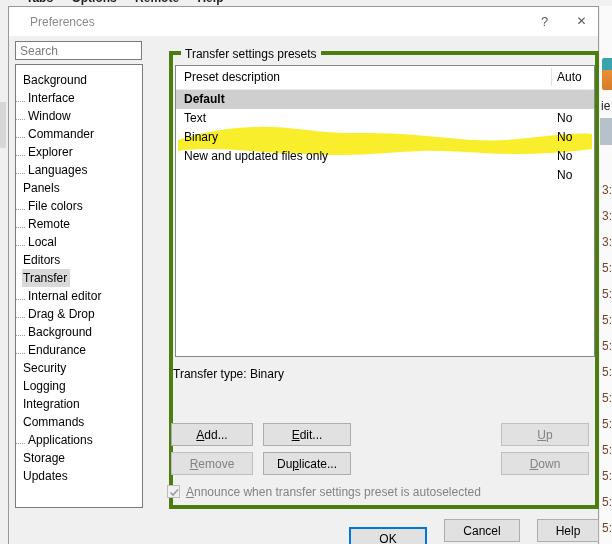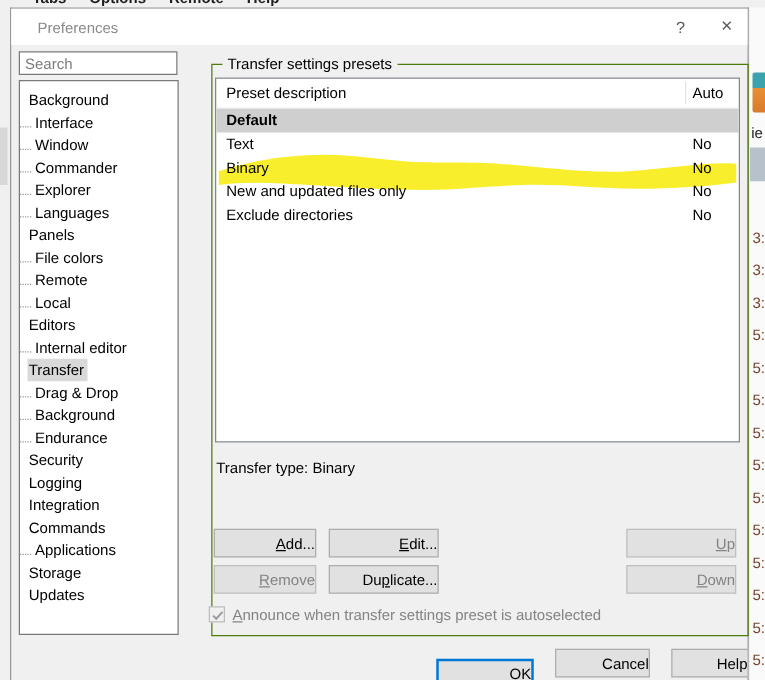--- a/index.html
+++ b/index.html
@@ -36,41 +36,41 @@
   .tree{position:absolute;left:6px;top:57px;width:128px;height:444px;box-sizing:border-box;
     background:#fff;border:1px solid #7a7a7a;padding-top:6px;overflow:hidden}
   .tree-item{height:18px;line-height:18px;white-space:nowrap}
   .tree-item.lvl0{padding-left:6px}
   .tree-item.lvl1{padding-left:0}
   .connector{display:inline-block;width:9px;height:5px;border-bottom:1px dotted #9a9a9a;margin-right:2px}
   .tree-item .lbl{display:inline-block;padding:0 3px 0 1px}
   .tree-item.selected .lbl{background:var(--selection,#d9d9d9)}
 
   
-  .groupbox{position:absolute;left:160px;top:44px;width:430px;height:458px;box-sizing:border-box;border:1px solid #4d7c0f}
+  .groupbox{position:absolute;left:160px;top:44px;width:430px;height:458px;box-sizing:border-box;border:4px solid #4d7c0f}
   .groupbox-label{position:absolute;top:-8px;left:8px;background:#f0f0f0;padding:0 4px;white-space:nowrap}
 
   
   .listview{position:absolute;left:2px;top:10px;width:420px;height:292px;box-sizing:border-box;
     background:#fff;border:1px solid #828790;overflow:hidden}
   .lv-header{position:relative;height:23px;border-bottom:1px solid #ececec}
   .lv-header .col1{position:absolute;left:8px;top:4px}
   .lv-header .col2{position:absolute;left:381px;top:4px}
   .lv-header .divider{position:absolute;left:375px;top:2px;bottom:3px;width:1px;background:#e2e2e2}
   .lv-row{position:relative;height:19px;line-height:19px}
   .lv-row.group{background:var(--group-row,#cfcfcf);font-weight:bold}
   .lv-row .desc{position:absolute;left:8px}
   .lv-row .auto{position:absolute;left:381px}
   .scribble-svg{position:absolute;left:0;top:0;width:418px;height:290px;mix-blend-mode:multiply;pointer-events:none}
 
   .transfer-type{position:absolute;left:164px;top:360px}
 
   
   .btn{position:absolute;height:23px;box-sizing:border-box;background:#e1e1e1;border:1px solid #adadad;
-    font:inherit;text-align:right;padding:0;cursor:default}
+    font:inherit;text-align:center;padding:0;cursor:default}
   .btn.disabled{color:var(--disabled-text,#838383);border-color:#bfbfbf}
   .btn-add{left:162px;top:416px;width:82px}
   .btn-edit{left:254px;top:416px;width:88px}
   .btn-up{left:492px;top:416px;width:88px}
   .btn-remove{left:162px;top:445px;width:82px}
   .btn-duplicate{left:254px;top:445px;width:88px}
   .btn-down{left:492px;top:445px;width:88px}
 
   
   .checkbox-row{position:absolute;left:158px;top:478px;color:var(--disabled-text,#838383);height:16px;line-height:15px}
@@ -129,22 +129,22 @@
       <div class="tree-item lvl1"><span class="connector"></span><span class="lbl">Interface</span></div>
       <div class="tree-item lvl1"><span class="connector"></span><span class="lbl">Window</span></div>
       <div class="tree-item lvl1"><span class="connector"></span><span class="lbl">Commander</span></div>
       <div class="tree-item lvl1"><span class="connector"></span><span class="lbl">Explorer</span></div>
       <div class="tree-item lvl1"><span class="connector"></span><span class="lbl">Languages</span></div>
       <div class="tree-item lvl0"><span class="lbl">Panels</span></div>
       <div class="tree-item lvl1"><span class="connector"></span><span class="lbl">File colors</span></div>
       <div class="tree-item lvl1"><span class="connector"></span><span class="lbl">Remote</span></div>
       <div class="tree-item lvl1"><span class="connector"></span><span class="lbl">Local</span></div>
       <div class="tree-item lvl0"><span class="lbl">Editors</span></div>
+      <div class="tree-item lvl0 selected"><span class="lbl">Transfer</span></div>
       <div class="tree-item lvl1"><span class="connector"></span><span class="lbl">Internal editor</span></div>
-      <div class="tree-item lvl0 selected"><span class="lbl">Transfer</span></div>
       <div class="tree-item lvl1"><span class="connector"></span><span class="lbl">Drag &amp; Drop</span></div>
       <div class="tree-item lvl1"><span class="connector"></span><span class="lbl">Background</span></div>
       <div class="tree-item lvl1"><span class="connector"></span><span class="lbl">Endurance</span></div>
       <div class="tree-item lvl0"><span class="lbl">Security</span></div>
       <div class="tree-item lvl0"><span class="lbl">Logging</span></div>
       <div class="tree-item lvl0"><span class="lbl">Integration</span></div>
       <div class="tree-item lvl0"><span class="lbl">Commands</span></div>
       <div class="tree-item lvl1"><span class="connector"></span><span class="lbl">Applications</span></div>
       <div class="tree-item lvl0"><span class="lbl">Storage</span></div>
       <div class="tree-item lvl0"><span class="lbl">Updates</span></div>
@@ -170,21 +170,20 @@
           </div>
           <div class="lv-row">
             <span class="desc">Binary</span>
             <span class="auto">No</span>
           </div>
           <div class="lv-row">
             <span class="desc">New and updated files only</span>
             <span class="auto">No</span>
           </div>
           <div class="lv-row">
-            <span class="desc">Exclude directories</span>
             <span class="auto">No</span>
           </div>
         </div>
       <svg class="scribble-svg" viewBox="0 0 418 290">
         <path id="scribble-path" fill-opacity="0.88" d="M 2 74
              C 20 68, 45 62, 80 61
              C 105 60, 125 64, 150 66
              C 175 68, 195 66, 225 68
              C 260 70, 295 76, 330 74
              C 360 72, 395 66, 416 68

